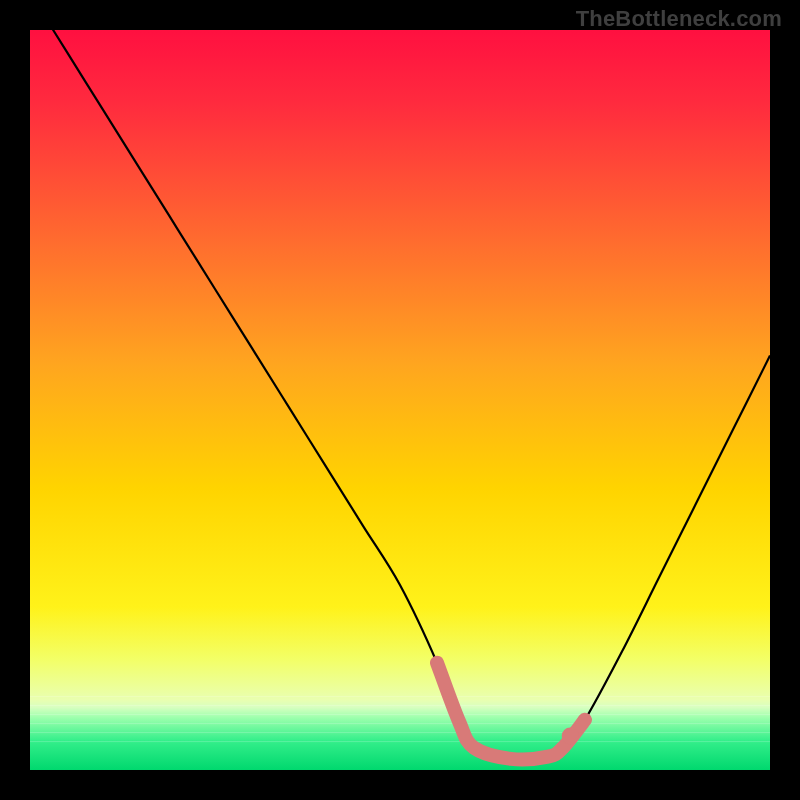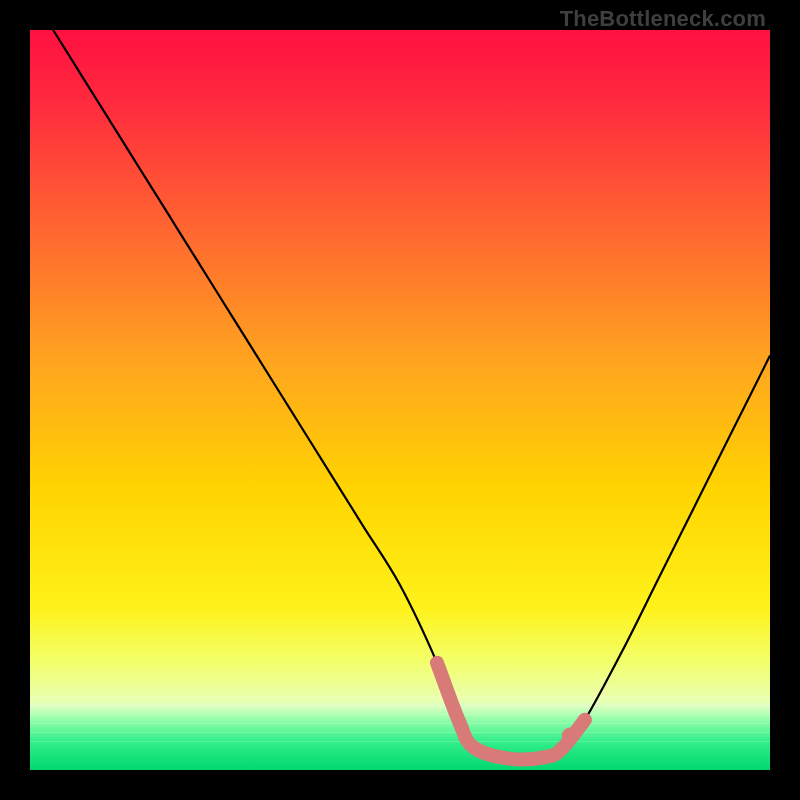--- a/index.html
+++ b/index.html
@@ -1,18 +1,18 @@
 <!DOCTYPE html>
 <html><head>
 <meta charset="utf-8">
 <style>
   html,body{margin:0;padding:0;width:800px;height:800px;overflow:hidden;background:#000;font-family:Arial,Helvetica,sans-serif}
   .frame{position:absolute;inset:0;background:#000}
   .plot{position:absolute;left:30px;top:30px;width:740px;height:740px}
-  .watermark{position:absolute;top:6px;right:34px;color:#3f3f3f;font-size:22px;font-weight:600;letter-spacing:.2px}
+  .watermark{position:absolute;top:6px;right:18px;color:#3f3f3f;font-size:22px;font-weight:600;letter-spacing:.2px}
   svg{display:block}
 </style>
 </head>
 <body>
 
 <div class="frame">
   <div class="plot">
     <svg id="svg" viewBox="0 0 740 740" width="740" height="740">
         <defs>
           <linearGradient id="bg" x1="0" y1="0" x2="0" y2="1">

